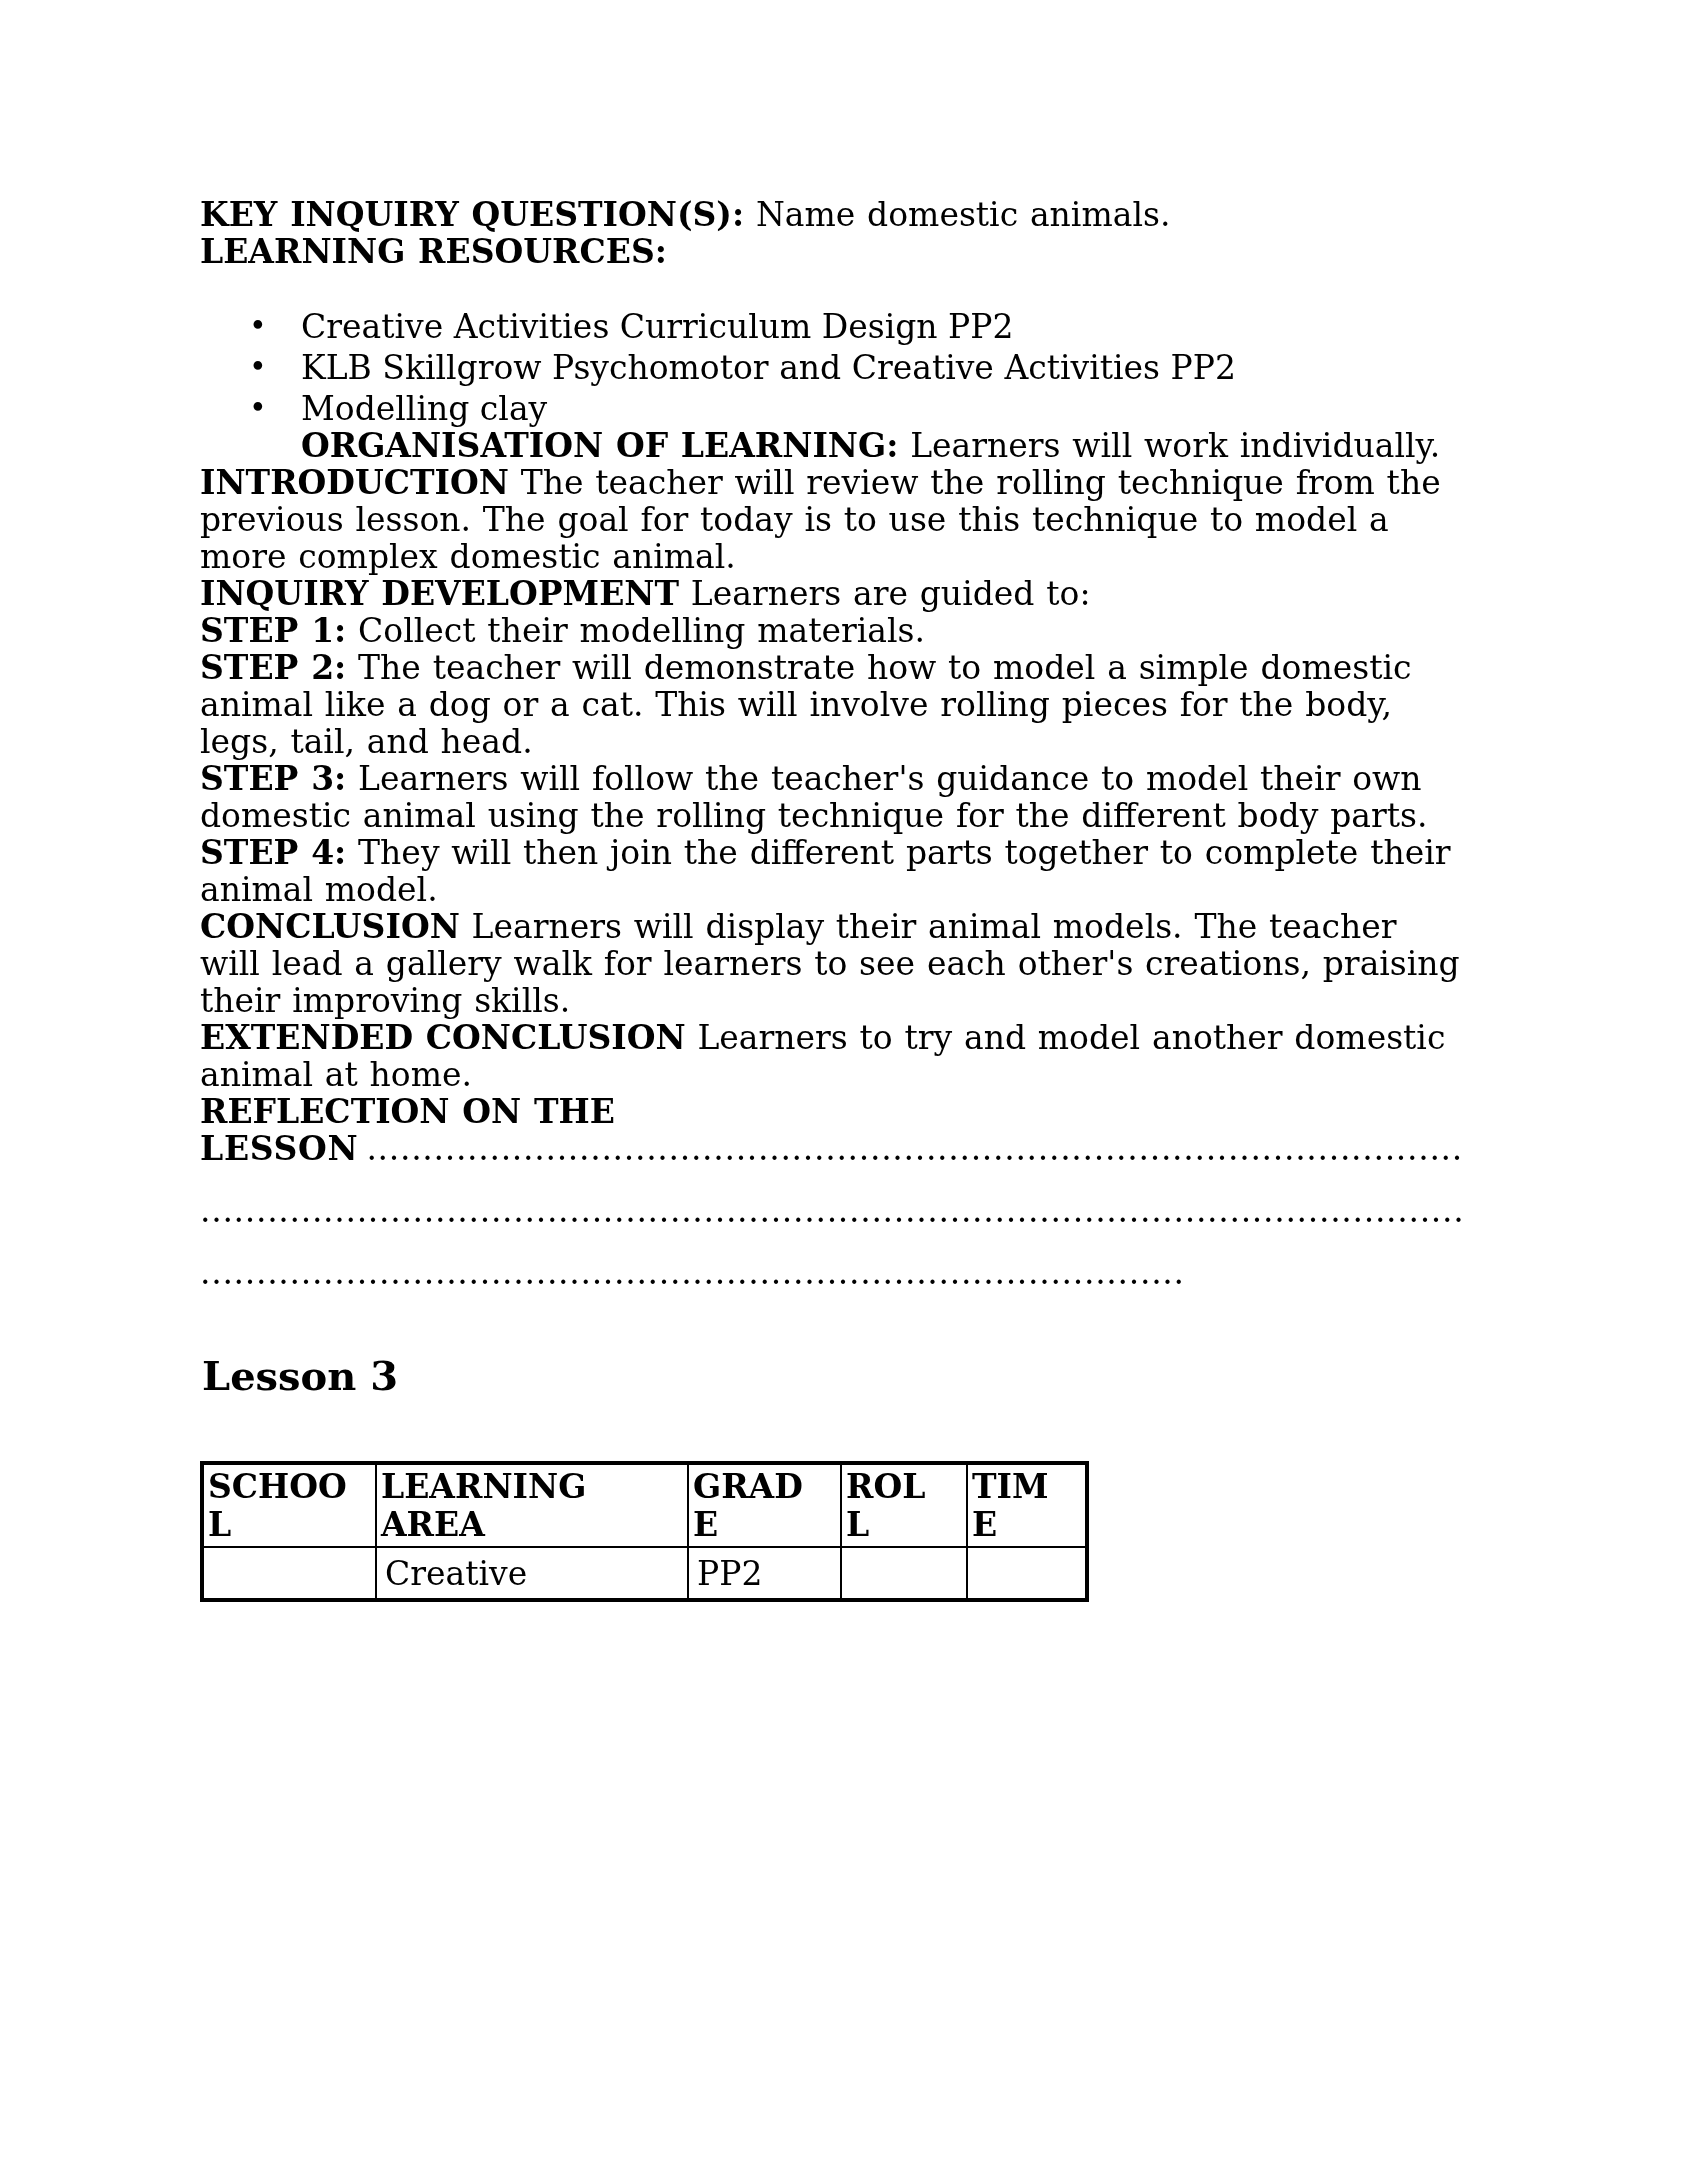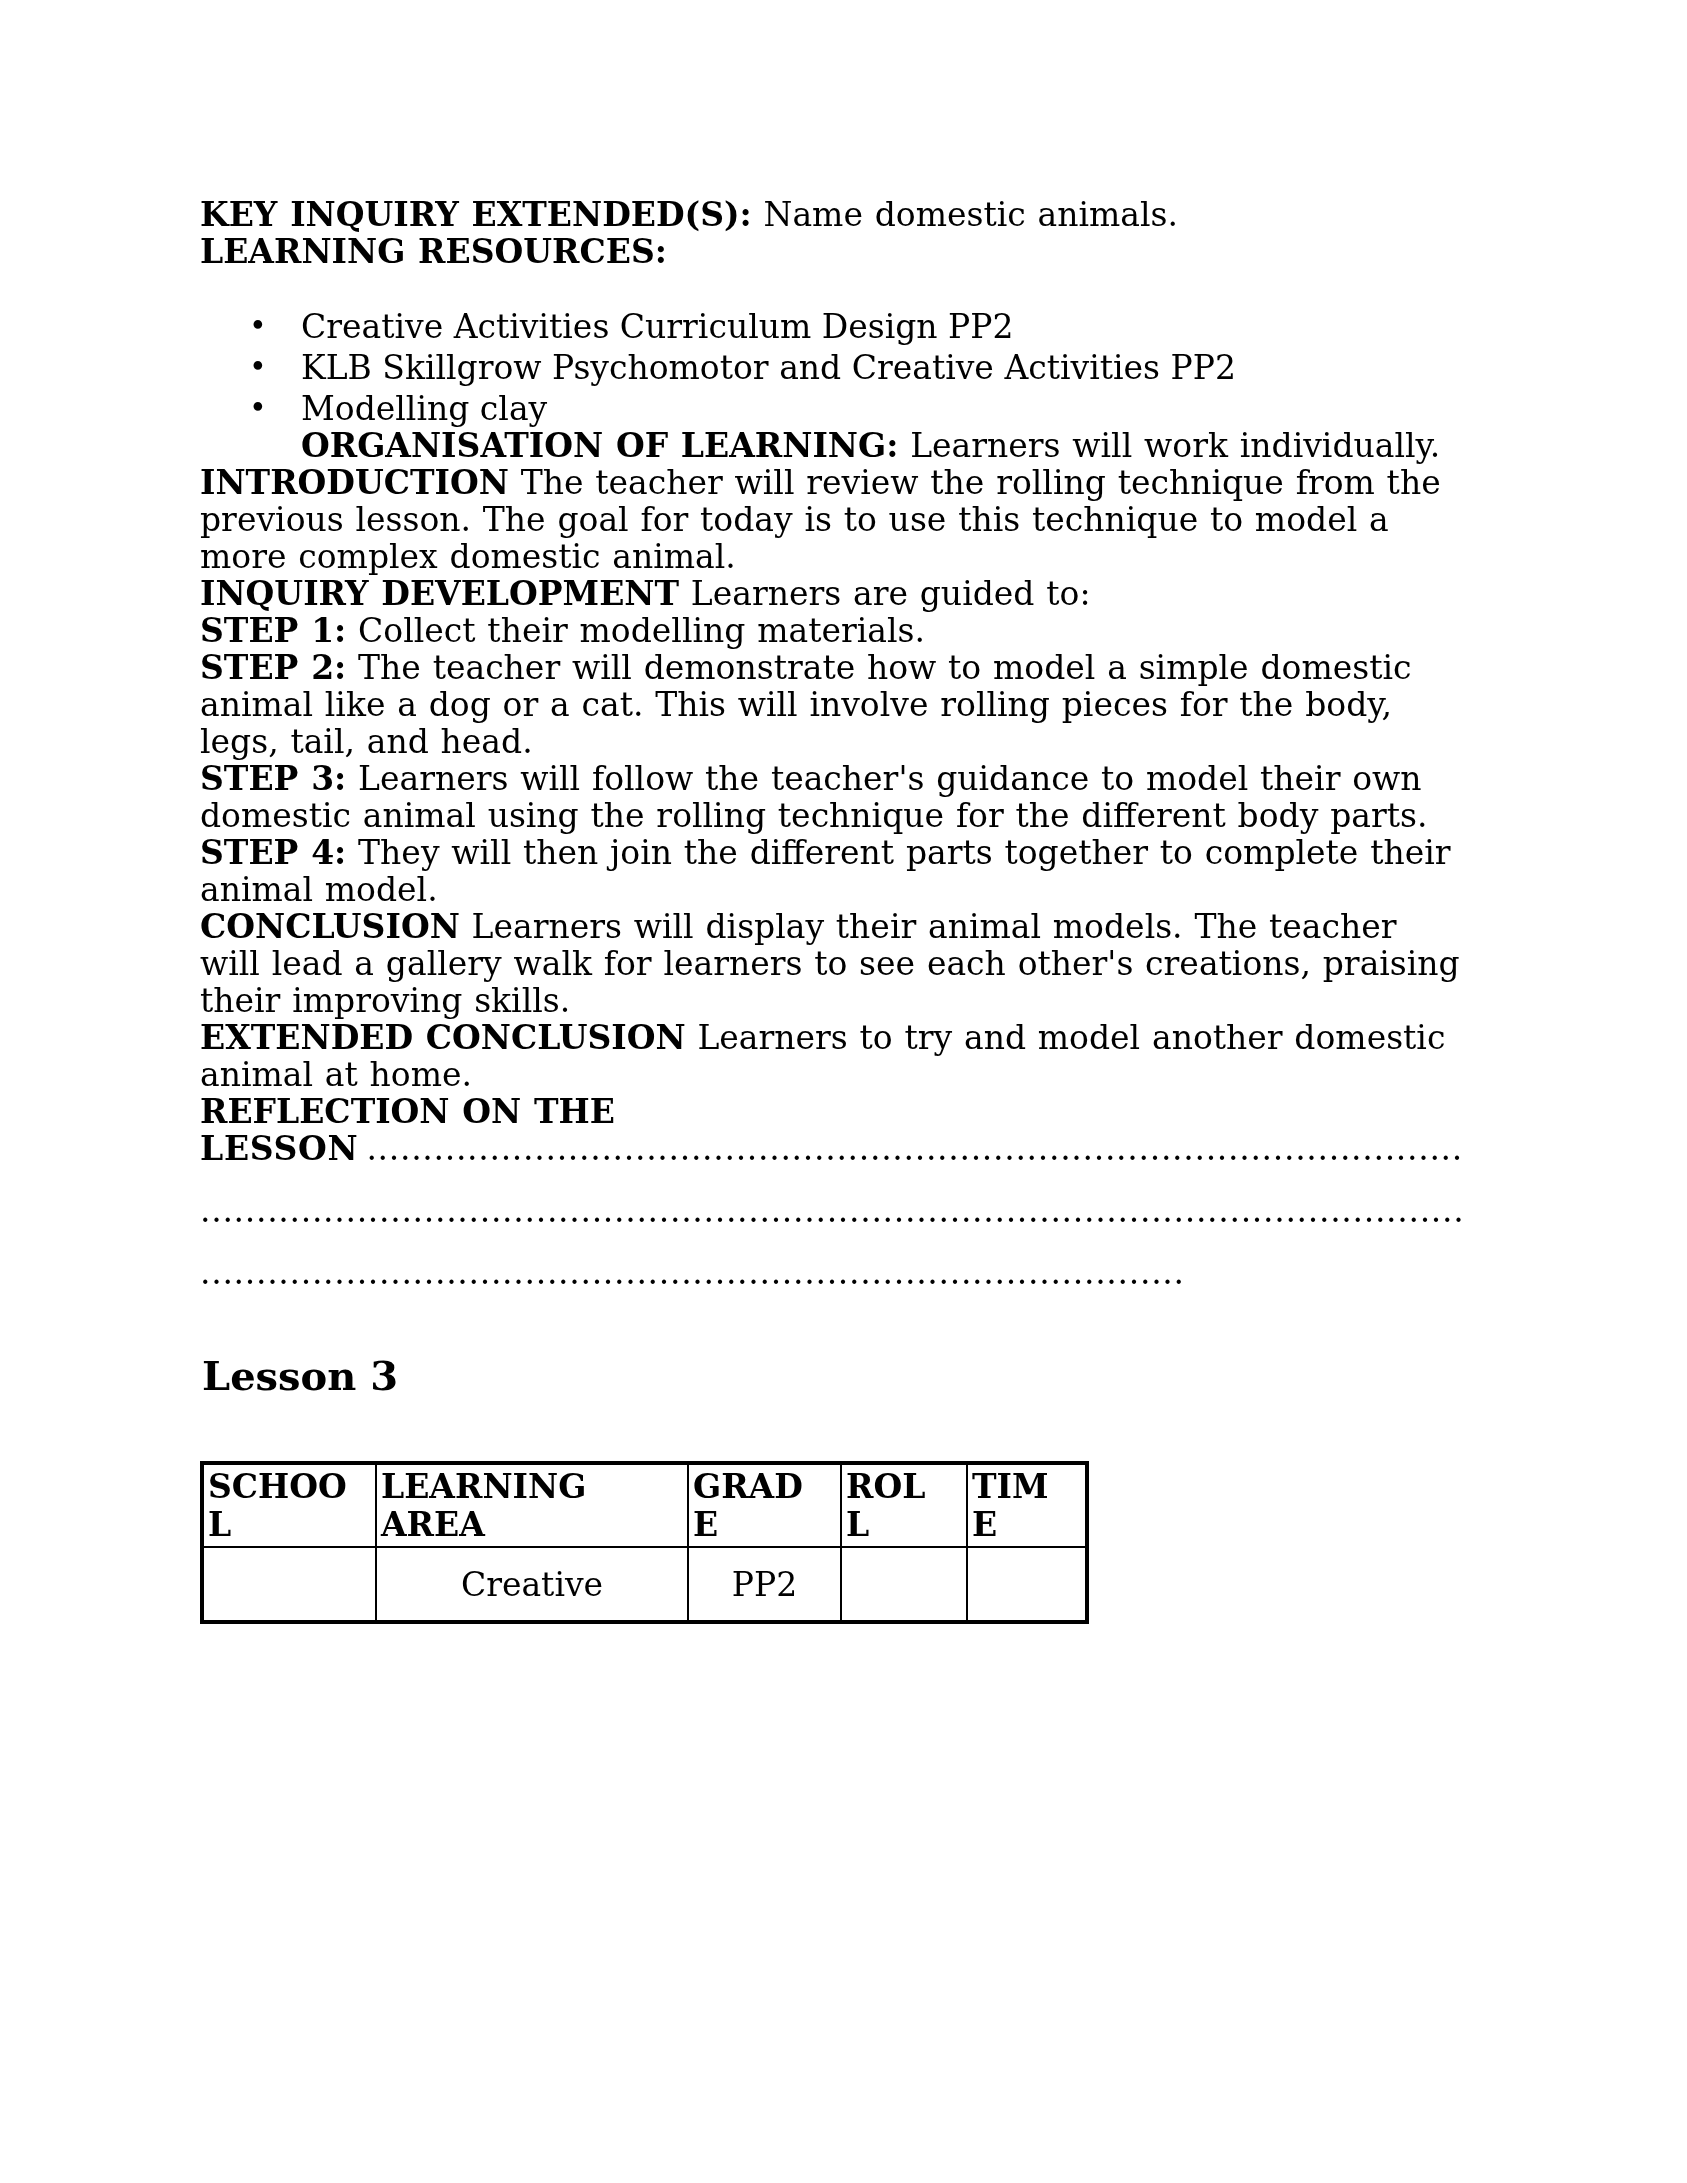--- a/index.html
+++ b/index.html
@@ -86,34 +86,34 @@
   table.info-table th {
     font-weight: bold;
     text-align: left;
     vertical-align: middle;
     white-space: pre-line;
     line-height: 38px;
     padding: 2.6px 4px;
     height: 75px;
   }
   table.info-table td {
-    text-align: center;
+    text-align: left;
     vertical-align: middle;
     line-height: 37px;
-    padding: 15px 8px;
+    padding: 4px 8px;
     height: 42px;
   }
 </style>
 </head>
 <body>
 
 <div class="page">
   <div class="content">
 
-    <p><strong>KEY INQUIRY EXTENDED(S):</strong><span> Name domestic animals.</span></p>
+    <p><strong>KEY INQUIRY QUESTION(S):</strong><span> Name domestic animals.</span></p>
 
     <p><strong>LEARNING RESOURCES:</strong></p>
 
     <ul class="resource-list">
       <li><span class="bullet-marker">•</span><span>Creative Activities Curriculum Design PP2</span></li>
       <li><span class="bullet-marker">•</span><span>KLB Skillgrow Psychomotor and Creative Activities PP2</span></li>
       <li><span class="bullet-marker">•</span><span>Modelling clay</span></li>
     </ul>
 
     <p class="indented"><strong>ORGANISATION OF LEARNING:</strong><span> Learners will work individually.</span></p>

